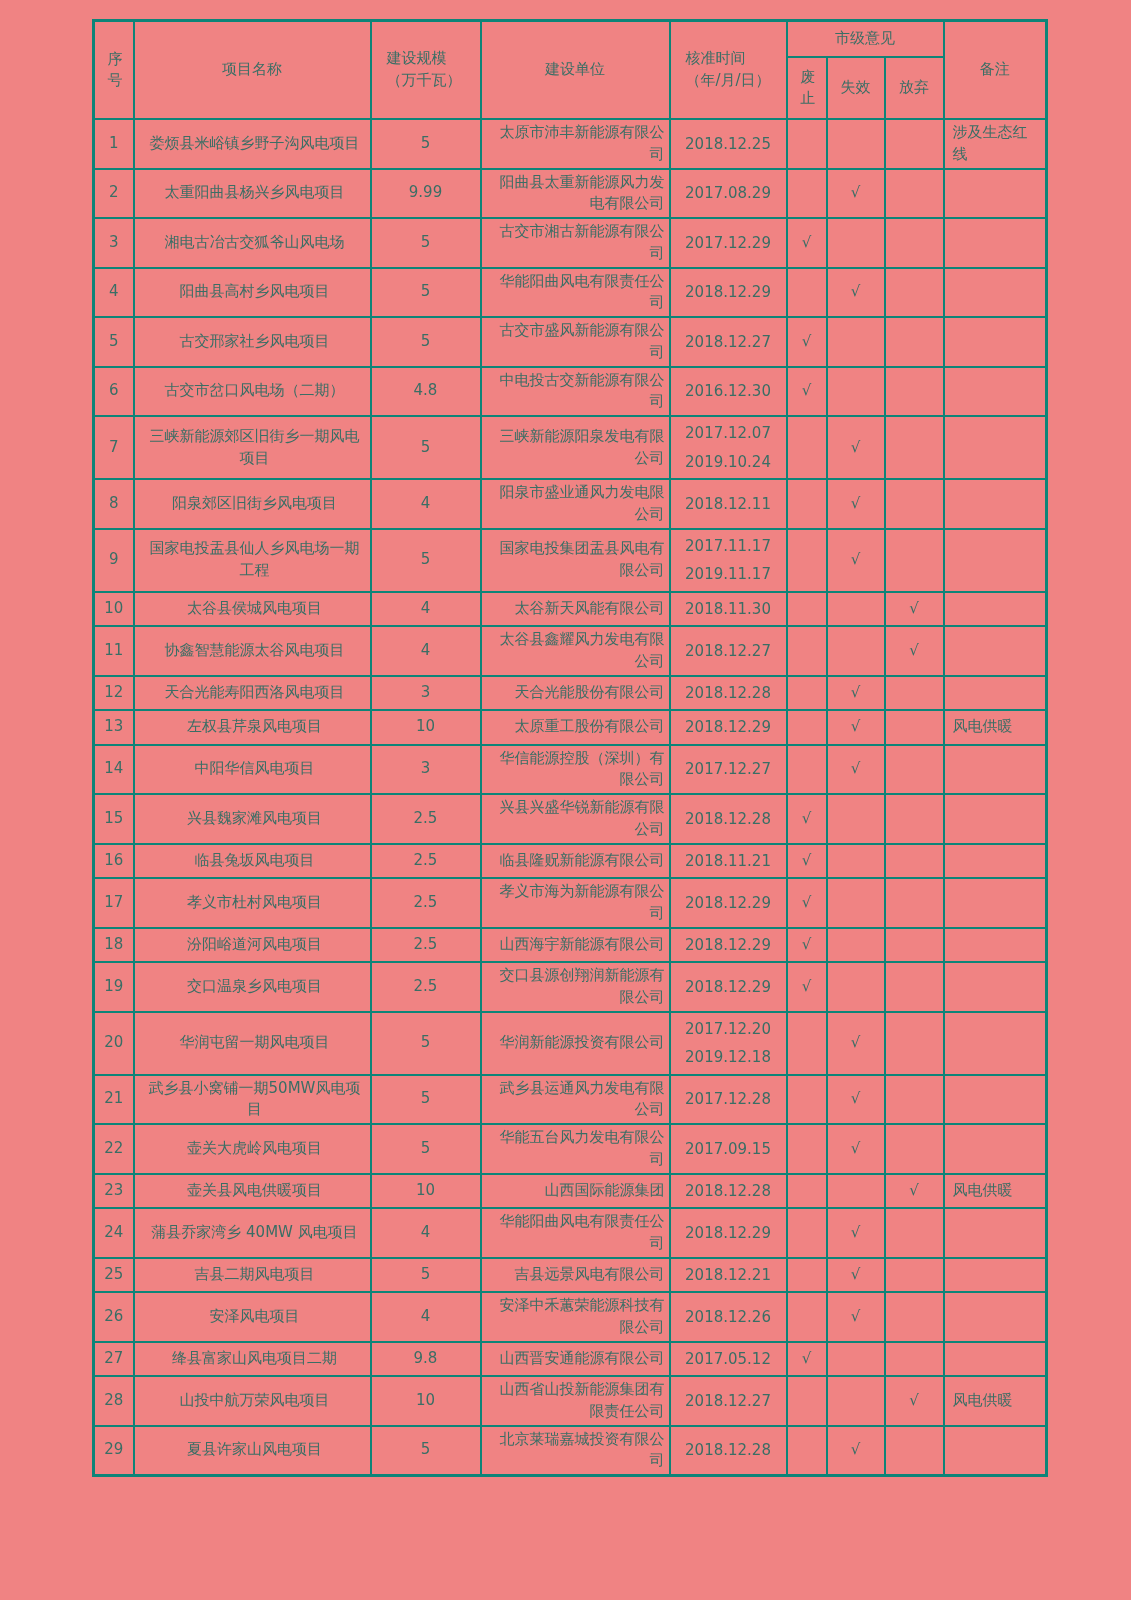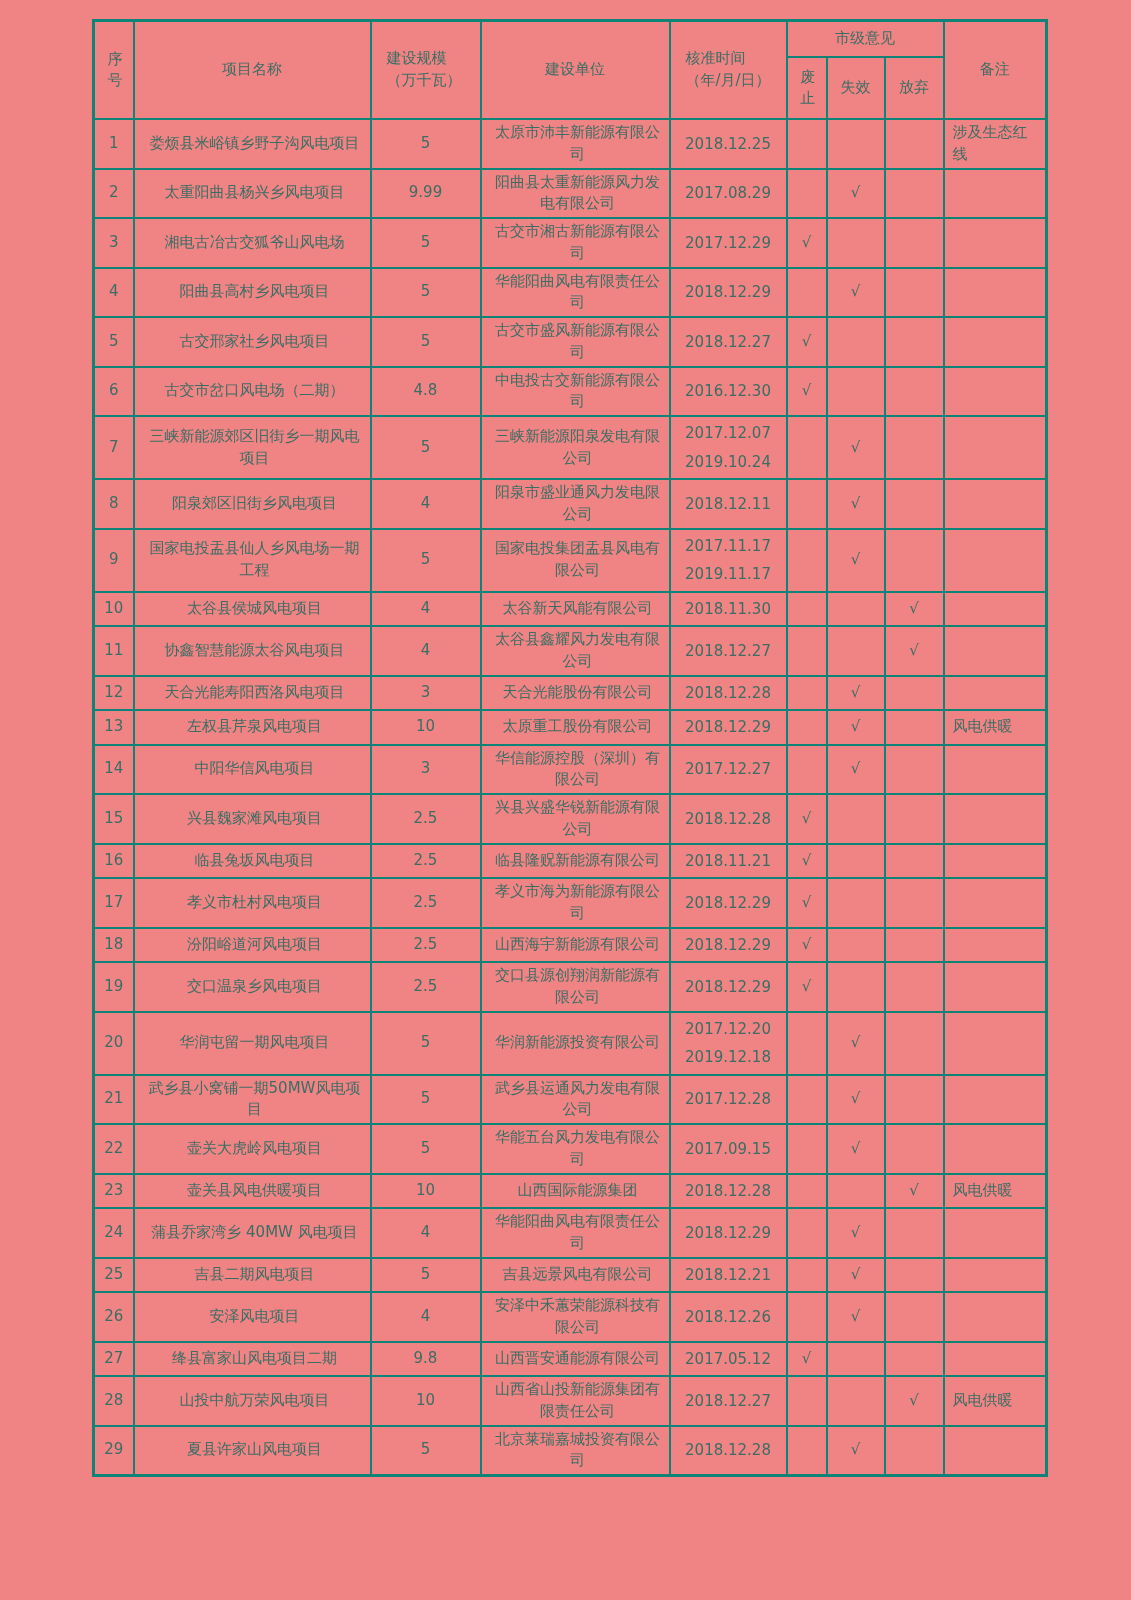--- a/index.html
+++ b/index.html
@@ -43,21 +43,21 @@
   col.c-abolish{width:40px;}
   col.c-invalid{width:58px;}
   col.c-abandon{width:59px;}
   col.c-remark{width:103px;}
   th{text-align:center;}
   .two-line{white-space:pre-line;text-align:left;padding-left:15px;}
   .stack{display:block;max-width:1.15em;margin:0 auto;word-break:break-all;text-align:right;line-height:1.4;}
   td.cell-index{text-align:center;}
   td.cell-project{text-align:center;padding-left:9px;word-break:break-all;}
   td.cell-scale{text-align:center;}
-  td.cell-unit{text-align:center;padding-left:9px;word-break:break-all;}
+  td.cell-unit{text-align:right;padding-left:9px;word-break:break-all;}
   td.cell-date{text-align:center;white-space:pre-line;line-height:1.9;}
   td.cell-check{text-align:center;}
   td.cell-remark{text-align:left;padding-left:8px;word-break:break-all;}
   thead tr.h1 th{height:30px;}
   thead tr.h2 th{height:56px;}
 </style>
 </head>
 <body>
 
 <div class="page">

